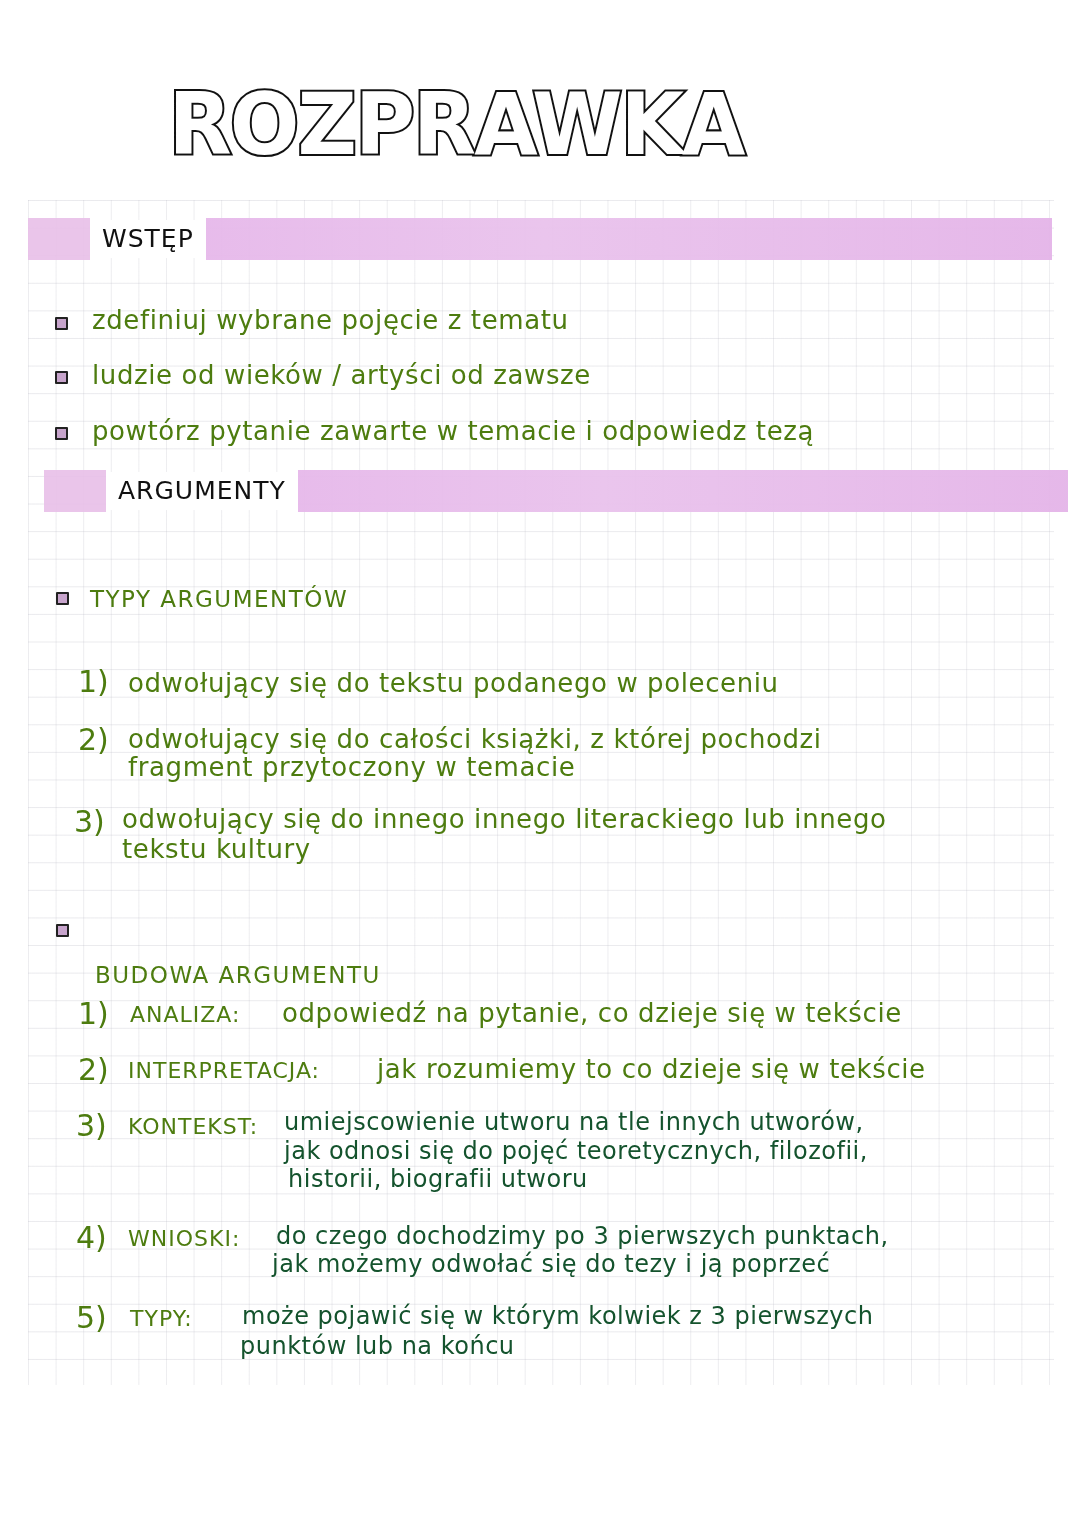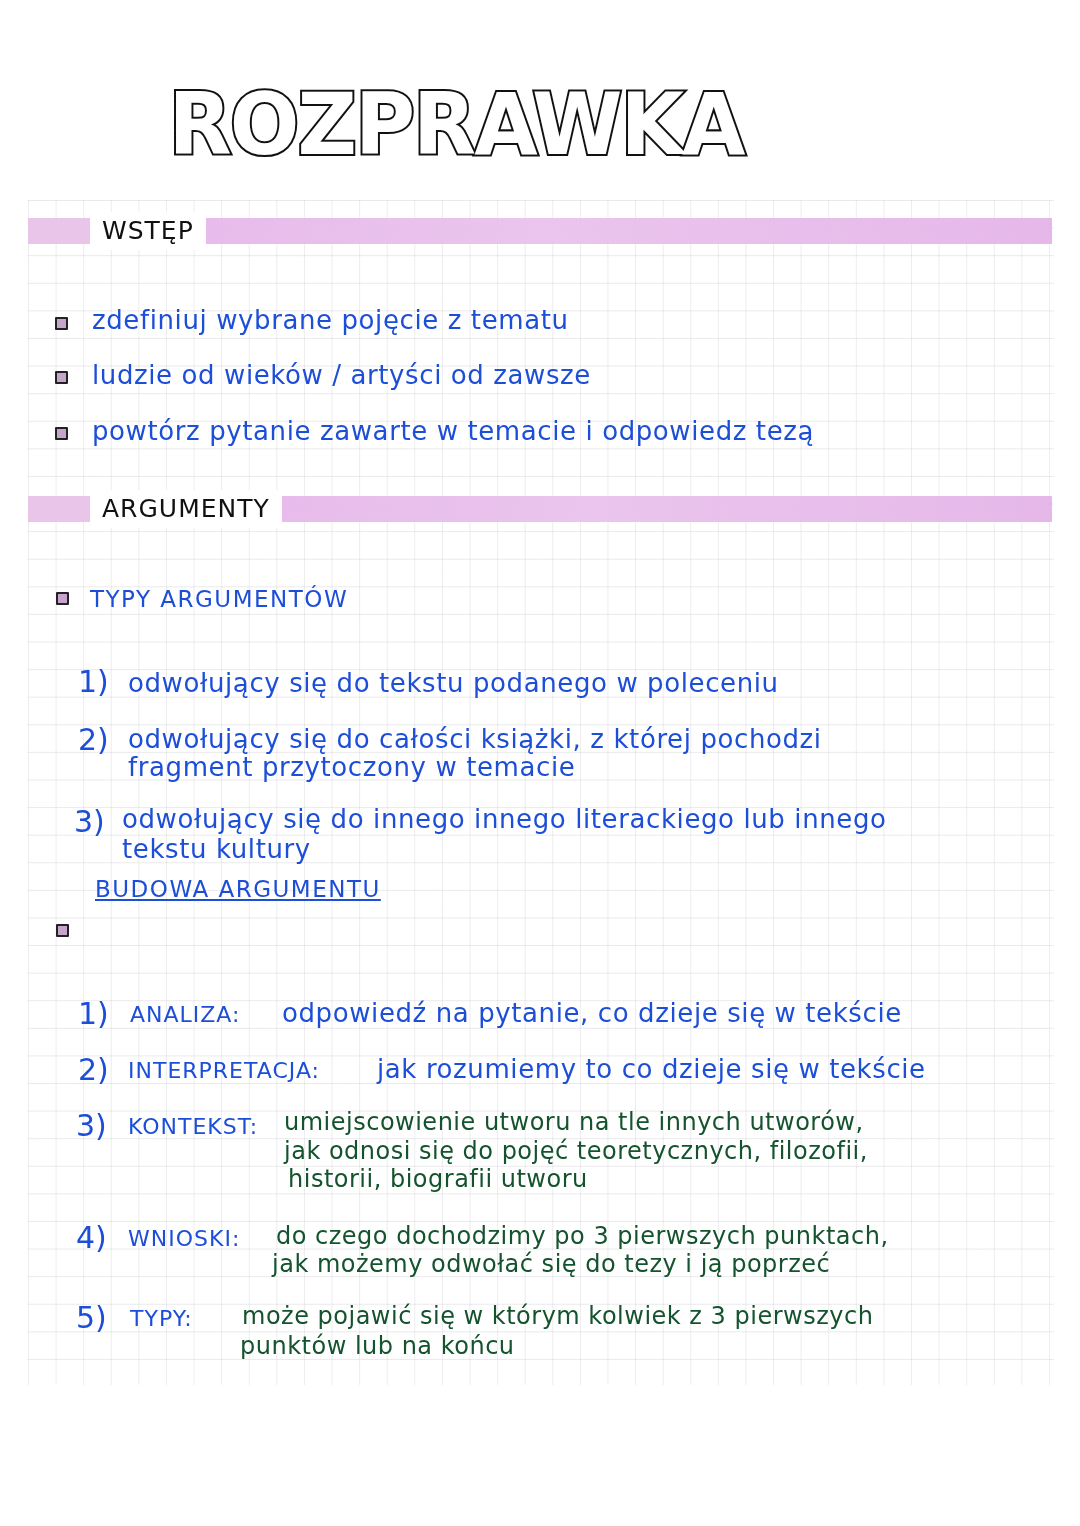--- a/index.html
+++ b/index.html
@@ -15,31 +15,31 @@
       background-size: 27.6px 27.6px;
     }
     .title {
       position: absolute; left: 196px; top: 78px; width: 520px; height: 92px;
       display: flex; align-items: center; justify-content: center;
       font-family: "DejaVu Sans", sans-serif; font-weight: bold; font-size: 82px; letter-spacing: -2px;
       color: #ffffff; -webkit-text-stroke: 4px #111; paint-order: stroke fill;
       transform: scaleY(1.05);
     }
     .band {
-      position: absolute; left: 28px; height: 26px; width: 1024px;
+      position: absolute; left: 28px; height: 42px; width: 1024px;
       display: flex; align-items: center; border-radius: 11px;
     }
     .band .hl-left { width: 62px; height: 100%; background: #e8bfe8; opacity: .9; }
     .band .hl-right { flex: 1; height: 100%; background: linear-gradient(90deg,#e6b8ea,#e9c2ec 40%,#e4b4e8); opacity: .95; }
     .band .label {
       padding: 0 12px; font-size: 25px; letter-spacing: 1px; background: #fff; height: 38px; line-height: 38px;
       font-family: "DejaVu Sans", sans-serif; color: #111;
     }
     .line {
-      position: absolute; font-family: "DejaVu Sans", sans-serif; color: #1d4ed8; white-space: nowrap;
+      position: absolute; font-family: "DejaVu Sans", sans-serif; color: #4d7c0f; white-space: nowrap;
     }
     .bullet {
       position: absolute; width: 9px; height: 9px; border: 2px solid #222; background: #c7a4cc; border-radius: 1px;
     }
     .sub { font-size: 23px; letter-spacing: 1.5px; }
     .txt { font-size: 26px; letter-spacing: 0.6px; }
     .num { font-size: 30px; font-weight: normal; }
     .kw { font-size: 22px; letter-spacing: 1px; }
     .cont { position: absolute; font-size: 24px; letter-spacing: 0.5px; white-space: nowrap; color: #14532d; }
   </style>
@@ -56,42 +56,42 @@
   <div class="hl-right"></div>
 </div>
 
 <div class="bullet" style="left:55px;top:317px;"></div>
 <div class="line txt" style="left:92px;top:305px;">zdefiniuj wybrane pojęcie z tematu</div>
 <div class="bullet" style="left:55px;top:371px;"></div>
 <div class="line txt" style="left:92px;top:360px;">ludzie od wieków / artyści od zawsze</div>
 <div class="bullet" style="left:55px;top:427px;"></div>
 <div class="line txt" style="left:92px;top:416px;">powtórz pytanie zawarte w temacie i odpowiedz tezą</div>
 
-<div class="band" style="top:496px;">
+<div class="band" style="top:470px;padding-left:16px;">
   <div class="hl-left"></div>
   <div class="label">ARGUMENTY</div>
   <div class="hl-right"></div>
 </div>
 
 <div class="bullet" style="left:56px;top:592px;"></div>
 <div class="line sub" style="left:90px;top:586px;">TYPY ARGUMENTÓW</div>
 
 <div class="line num" style="left:78px;top:664px;">1)</div>
 <div class="line txt" style="left:128px;top:668px;">odwołujący się do tekstu podanego w poleceniu</div>
 
 <div class="line num" style="left:78px;top:722px;">2)</div>
 <div class="line txt" style="left:128px;top:724px;">odwołujący się do całości książki, z której pochodzi</div>
 <div class="line txt" style="left:128px;top:752px;">fragment przytoczony w temacie</div>
 
 <div class="line num" style="left:74px;top:804px;">3)</div>
 <div class="line txt" style="left:122px;top:804px;">odwołujący się do innego innego literackiego lub innego</div>
 <div class="line txt" style="left:122px;top:834px;">tekstu kultury</div>
 
 <div class="bullet" style="left:56px;top:924px;"></div>
-<div class="line sub" style="left:95px;top:876px;text-decoration:underline;">BUDOWA ARGUMENTU</div>
+<div class="line sub" style="left:95px;top:962px;">BUDOWA ARGUMENTU</div>
 
 <div class="line num" style="left:78px;top:996px;">1)</div>
 <div class="line kw" style="left:130px;top:1002px;">ANALIZA:</div>
 <div class="line txt" style="left:282px;top:998px;">odpowiedź na pytanie, co dzieje się w tekście</div>
 
 <div class="line num" style="left:78px;top:1052px;">2)</div>
 <div class="line kw" style="left:128px;top:1058px;">INTERPRETACJA:</div>
 <div class="line txt" style="left:370px;top:1054px;margin-left:7px;">jak rozumiemy to co dzieje się w tekście</div>
 
 <div class="line num" style="left:76px;top:1108px;">3)</div>

